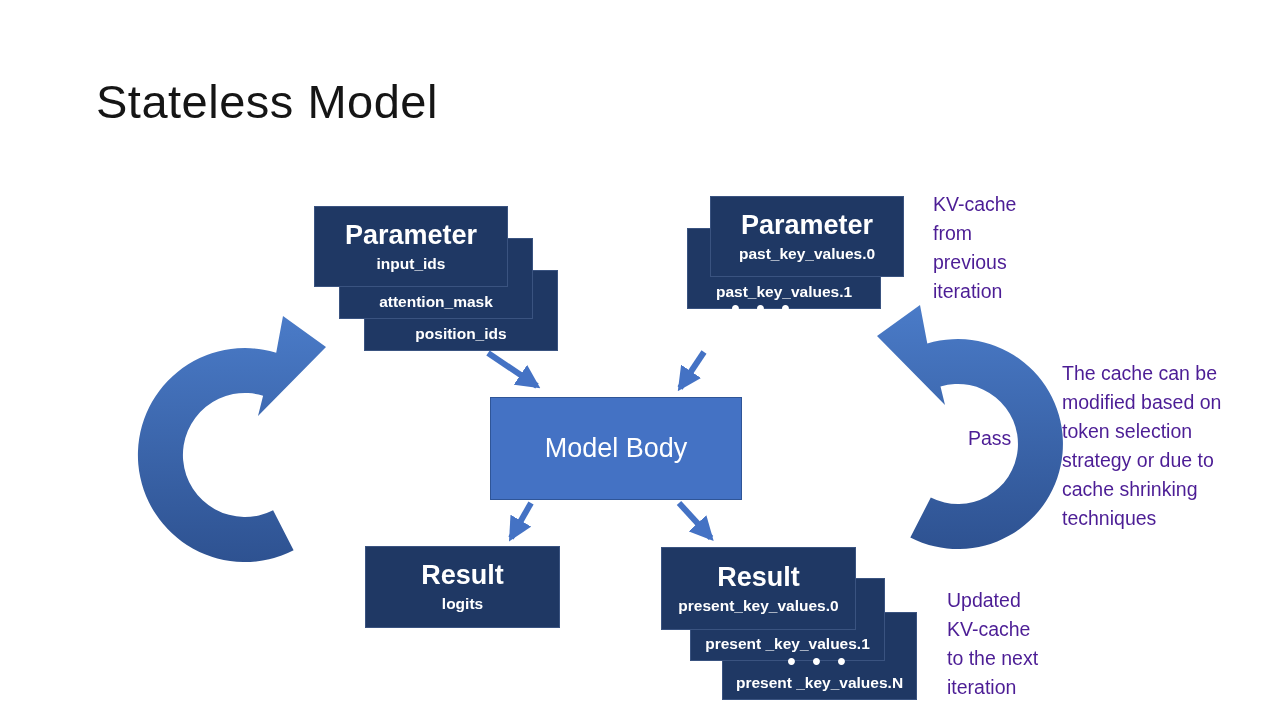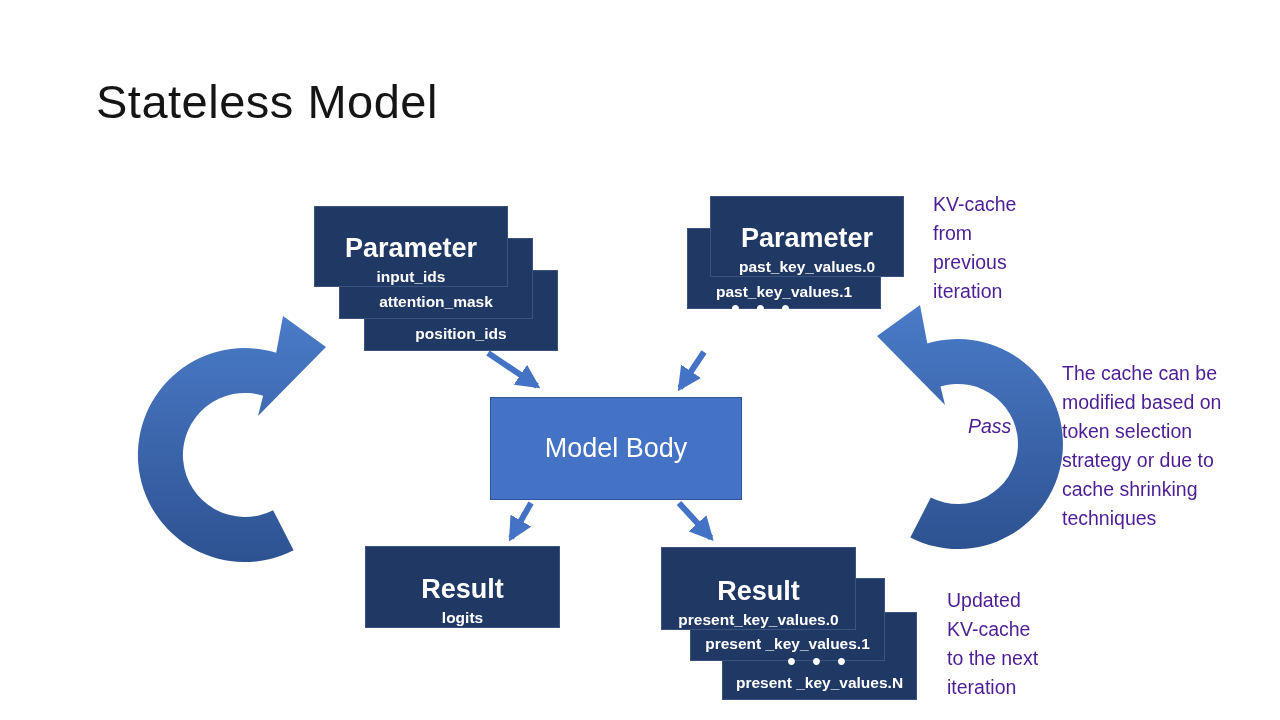--- a/index.html
+++ b/index.html
@@ -13,21 +13,21 @@
   }
   .annotation{
     position:absolute;font-size:19.5px;line-height:29px;color:#4c1d95;
     white-space:pre-line;
   }
   .navy-box{
     position:absolute;background:#1f3864;border:1px solid #3a5380;
     box-sizing:border-box;color:#fff;text-align:center;
     display:flex;flex-direction:column;align-items:center;
   }
-  .navy-box.front{justify-content:flex-end;padding-top:0;}
+  .navy-box.front{justify-content:center;padding-top:0;}
   .navy-box.behind{justify-content:flex-end;padding-bottom:7px;}
   .box-title{font-size:27px;font-weight:700;line-height:29px;}
   .box-item{font-size:15.5px;font-weight:700;line-height:18px;margin-top:5px;}
   .behind .box-item{margin-top:0;}
   .ellipsis{
     position:absolute;color:#ffffff;font-size:24px;font-weight:700;
     letter-spacing:5px;line-height:14px;z-index:6;text-align:center;
   }
   .model-body{
     position:absolute;left:490px;top:397px;width:252px;height:103px;
@@ -41,21 +41,21 @@
 <body>
 
 <div class="slide">
 
   <div class="slide-title">Stateless Model</div>
 
   <div class="annotation" style="left:933px;top:190px;">KV-cache
 from
 previous
 iteration</div>
-  <div class="annotation" style="left:968px;top:412px;font-style:italic;">Pass</div>
+  <div class="annotation" style="left:968px;top:424px;">Pass</div>
   <div class="annotation" style="left:1062px;top:359px;">The cache can be
 modified based on
 token selection
 strategy or due to
 cache shrinking
 techniques</div>
   <div class="annotation" style="left:947px;top:586px;">Updated
 KV-cache
 to the next
 iteration</div>

